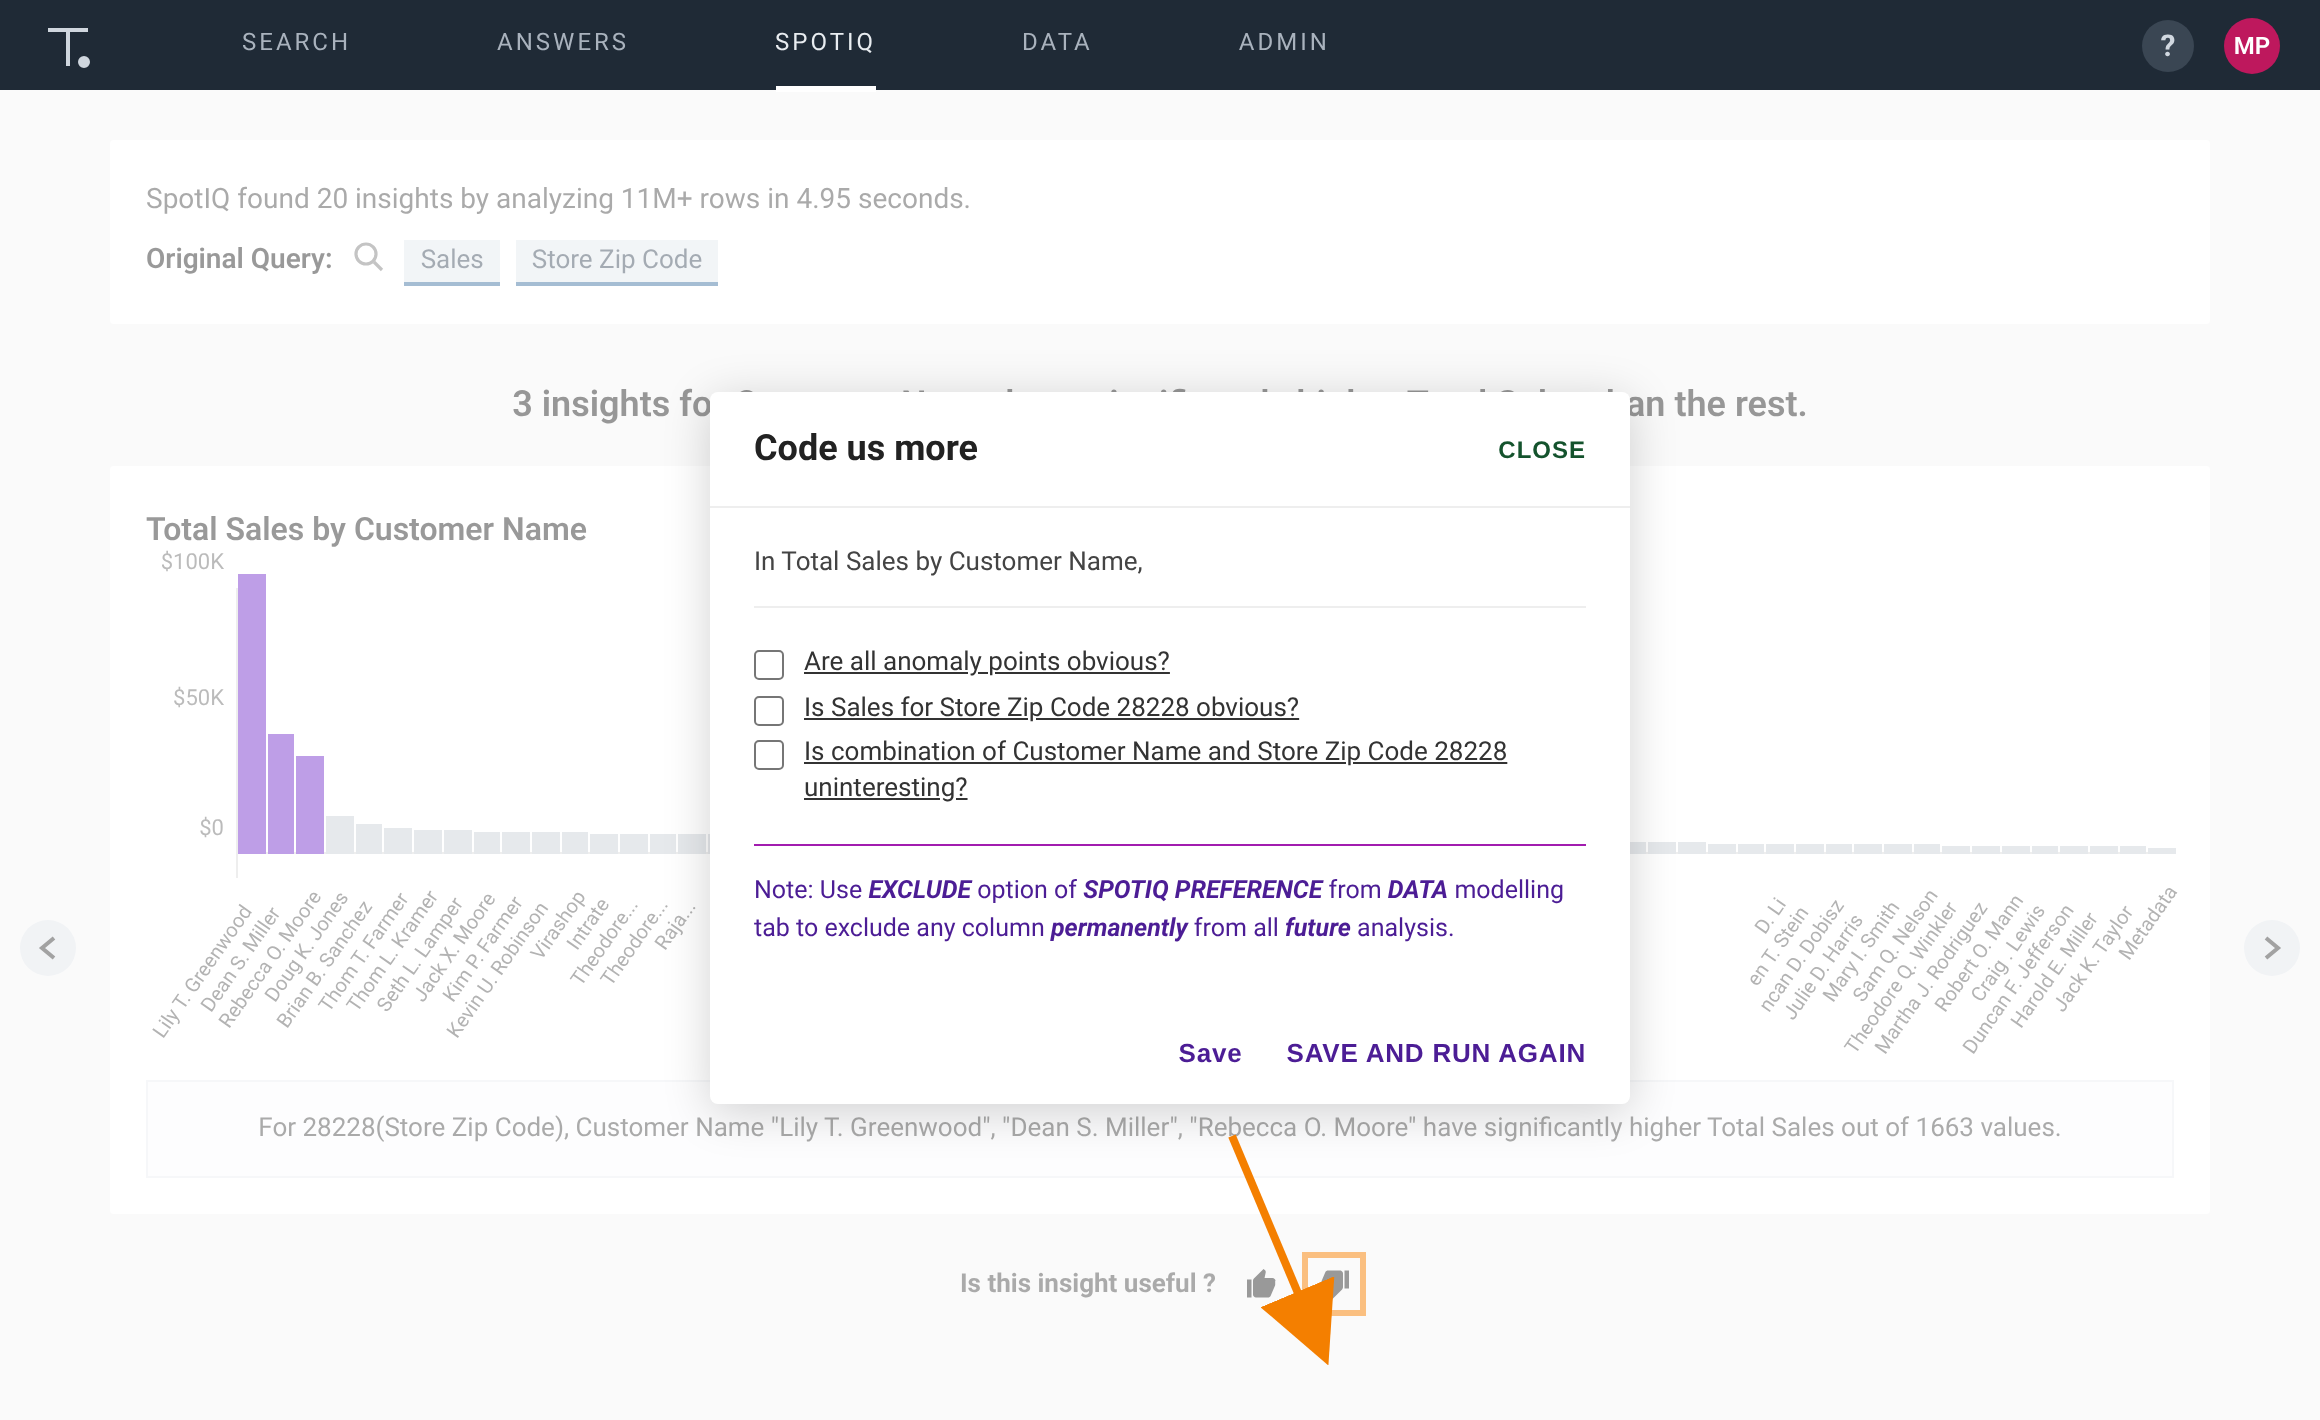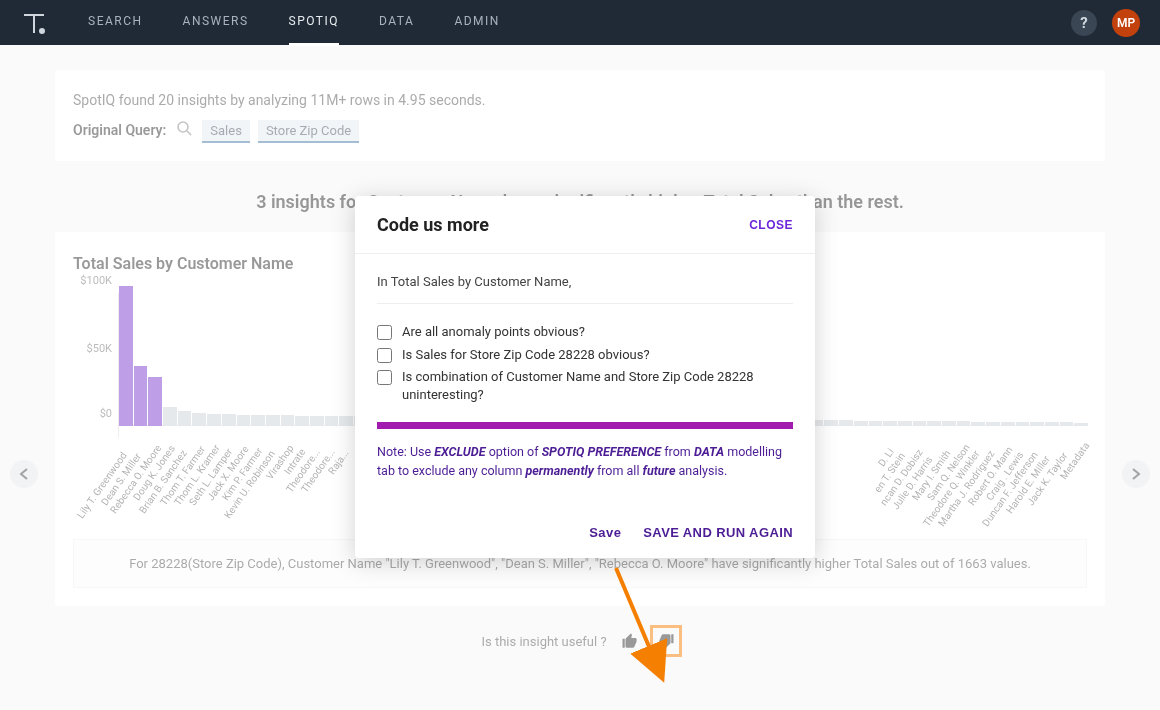--- a/index.html
+++ b/index.html
@@ -28,20 +28,21 @@
     margin-right: 10px;
   }
   .logo svg { width: 28px; height: 28px; }
   .nav-item {
     color: #a9b2bd;
     font-size: 12px;
     letter-spacing: 1.5px;
     cursor: pointer;
     padding: 15px 0;
     border-bottom: 3px solid transparent;
+    margin-left: 33px;
   }
   .nav-item.active {
     color: #e8ecf0;
     border-bottom: 3px solid #fff;
   }
   .nav-right {
     margin-left: auto;
     display: flex;
     align-items: center;
     gap: 15px;
@@ -52,21 +53,21 @@
     background: #3a4653;
     color: #d1d8e0;
     display: flex; align-items: center; justify-content: center;
     font-size: 15px;
     font-weight: bold;
     cursor: pointer;
   }
   .avatar {
     width: 28px; height: 28px;
     border-radius: 50%;
-    background: #c2410c;
+    background: #be185d;
     color: #fff;
     display: flex; align-items: center; justify-content: center;
     font-size: 12px;
     font-weight: 600;
     cursor: pointer;
   }
   
   .dim-overlay {
     position: absolute;
     left: 0; top: 45px; right: 0; bottom: 0;
@@ -154,20 +155,21 @@
     text-align: center;
   }
   .feedback-row {
     display: flex;
     align-items: center;
     justify-content: center;
     gap: 10px;
     margin-top: 22px;
     font-size: 13px;
     color: #555;
+    font-weight: bold;
   }
   .thumb-btn {
     width: 26px; height: 26px;
     display: flex; align-items: center; justify-content: center;
     cursor: pointer;
     position: relative;
   }
   .thumb-btn.highlighted {
     outline: 3px solid #f47f00;
     outline-offset: 0px;
@@ -185,30 +187,30 @@
   }
   .modal-header {
     display: flex;
     align-items: center;
     justify-content: space-between;
     padding: 18px 22px;
     border-bottom: 1px solid #eee;
   }
   .modal-title { font-size: 18px; font-weight: 700; color: #222; }
   .modal-close {
-    color: #6d28d9;
+    color: #14532d;
     font-size: 12px;
     font-weight: 600;
     letter-spacing: 0.5px;
     cursor: pointer;
     background: none; border: none;
   }
   .modal-body { padding: 20px 22px 16px 22px; }
   .modal-lead { font-size: 13px; color: #444; padding-bottom: 14px; border-bottom: 1px solid #eee; }
-  .checklist { padding: 14px 0; border-bottom: 7px solid #a21caf; }
+  .checklist { padding: 14px 0; border-bottom: 1px solid #a21caf; text-decoration: underline; }
   .check-row { display: flex; align-items: flex-start; gap: 10px; margin: 5px 0; }
   .check-row input[type=checkbox] { width: 15px; height: 15px; margin-top: 2px; flex-shrink: 0; }
   .check-row label { font-size: 13px; color: #333; line-height: 1.35; }
   .modal-note { font-size: 12.5px; color: #4c1d95; padding-top: 14px; line-height: 1.5; }
   .modal-note b, .modal-note i { }
   .modal-actions {
     display: flex;
     justify-content: flex-end;
     gap: 22px;
     padding: 0 22px 18px 22px;

